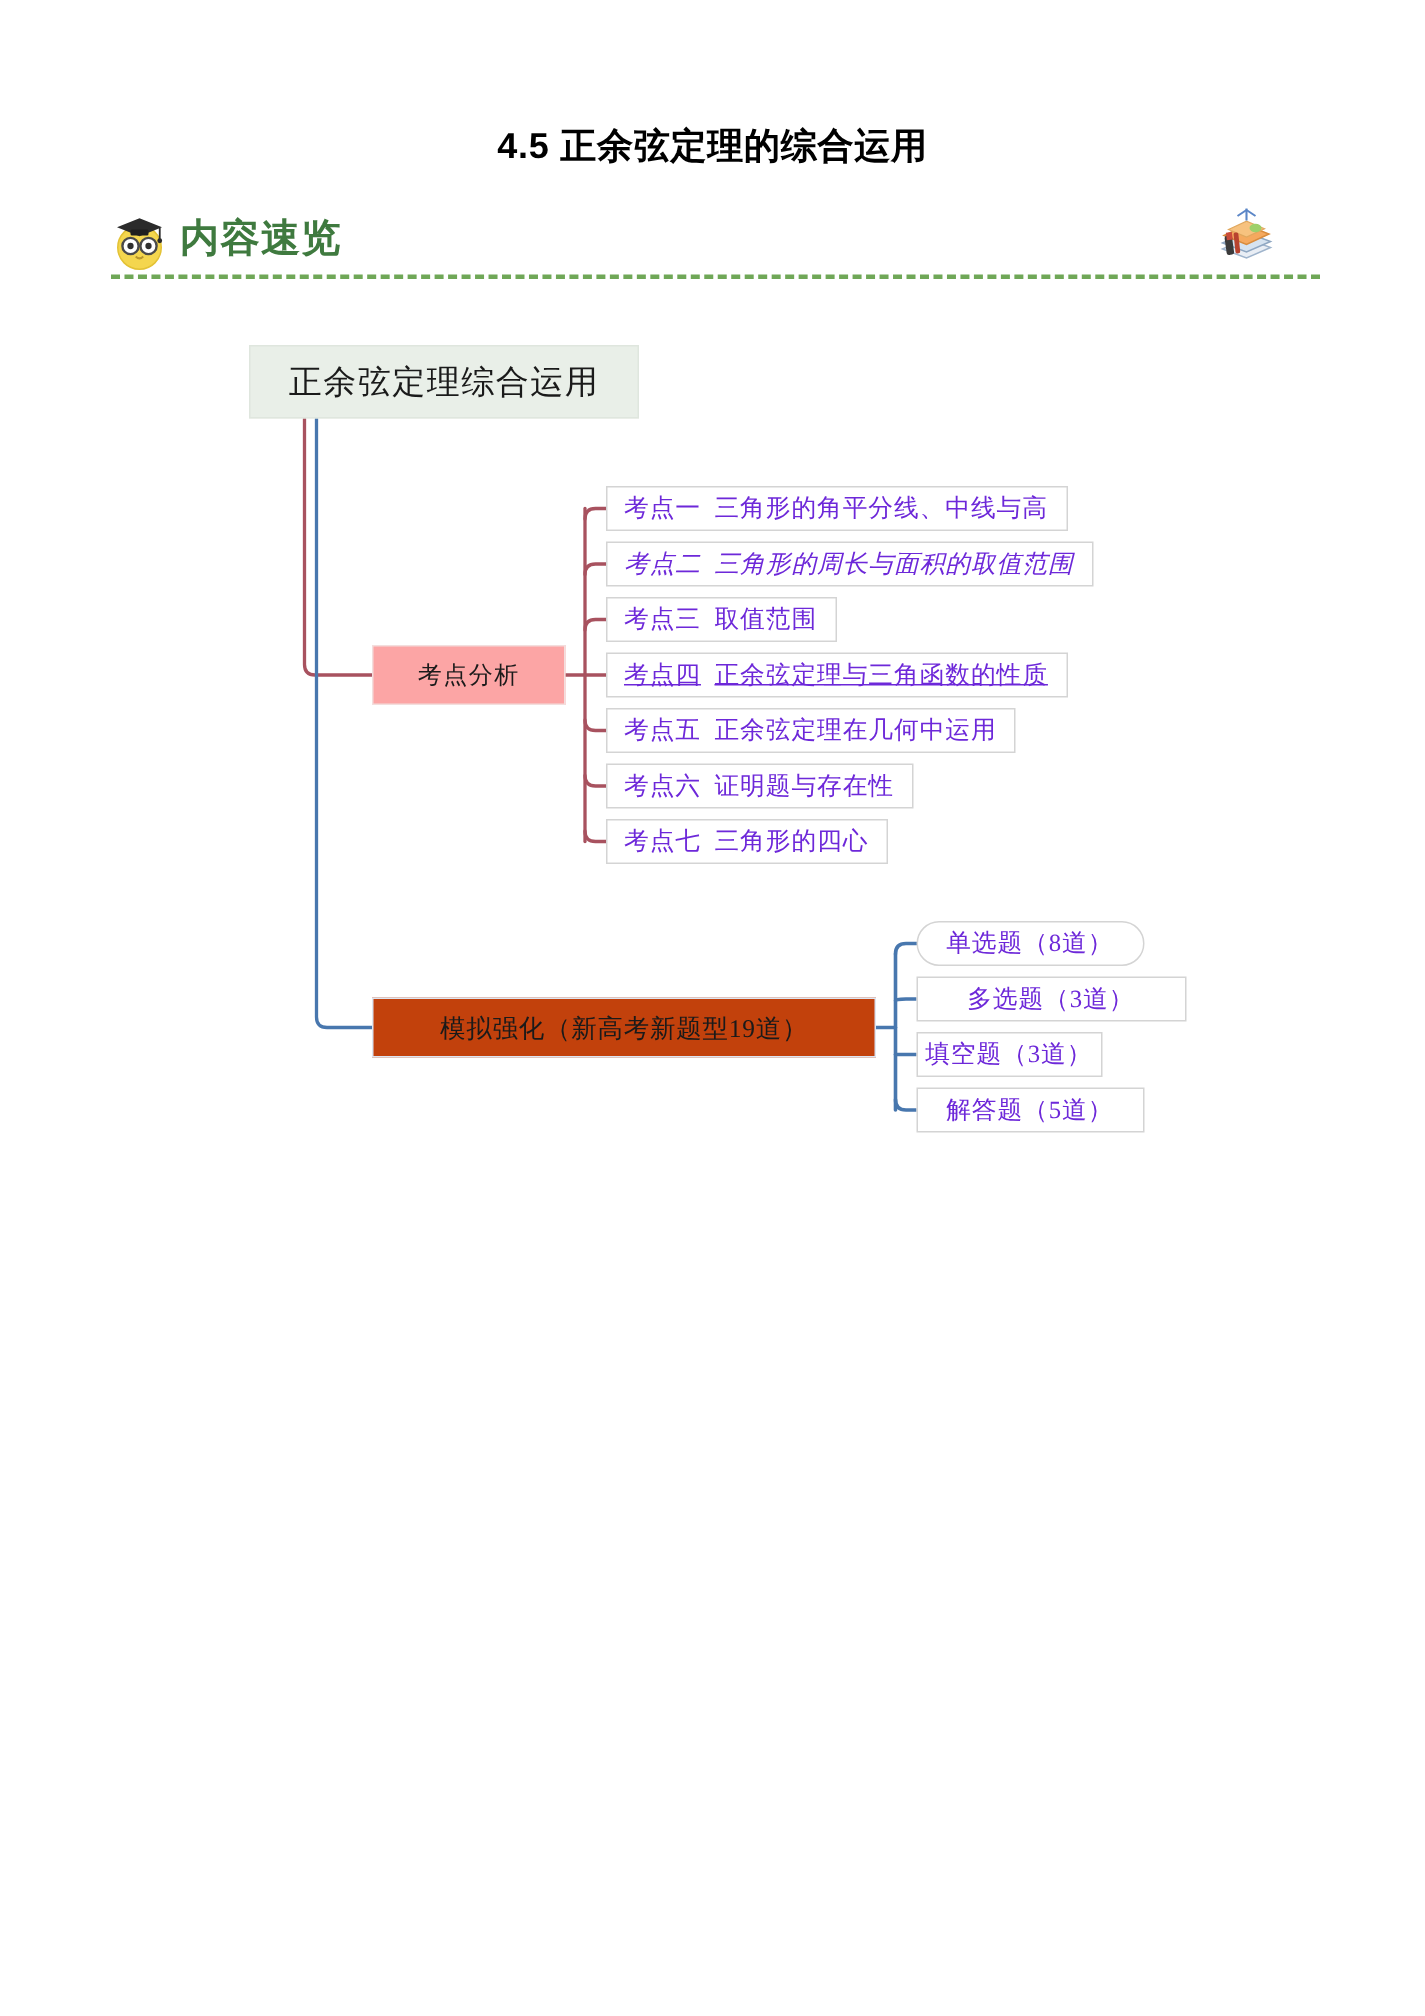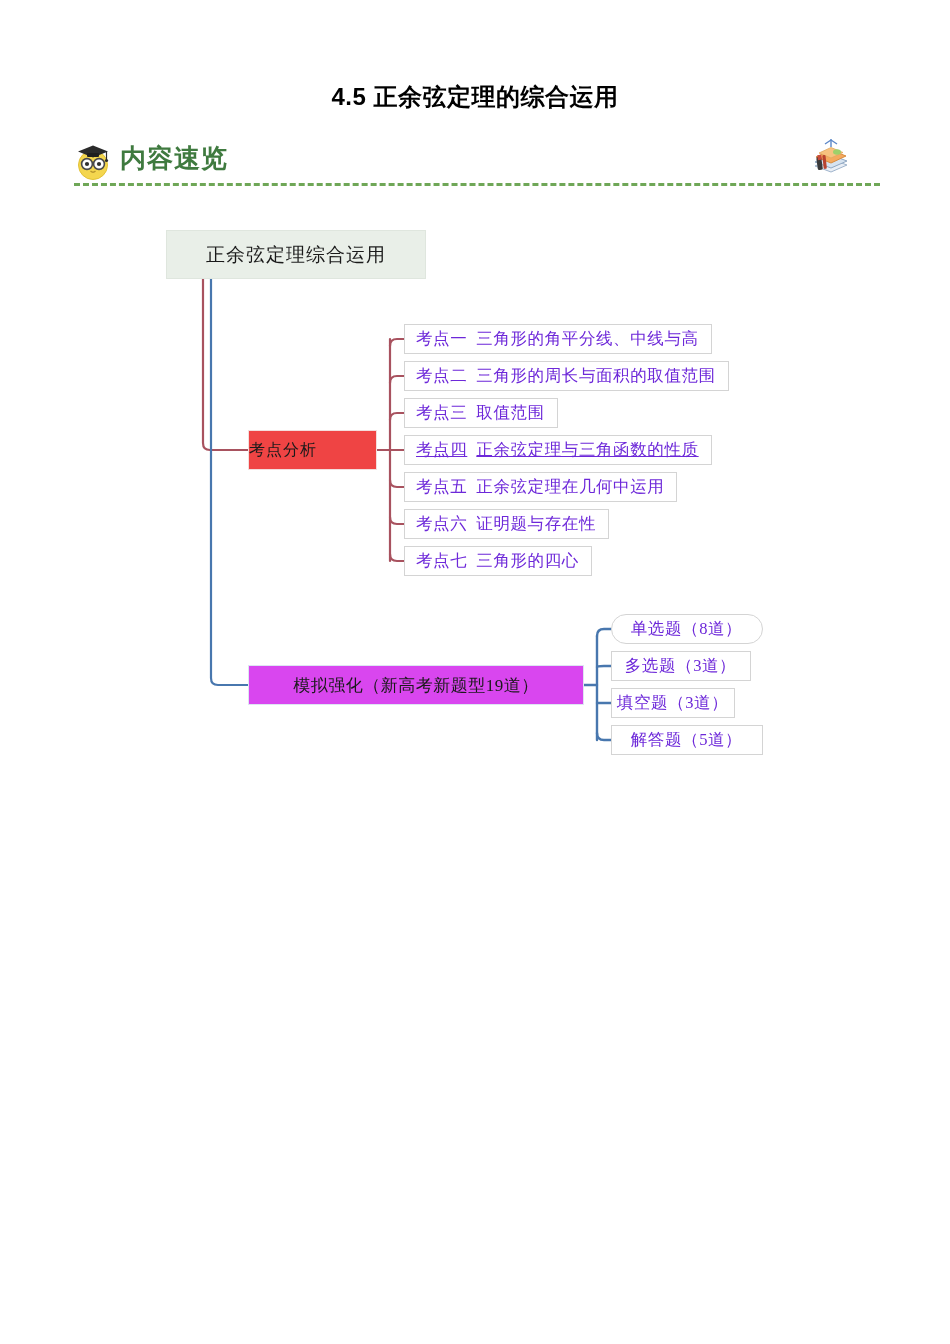--- a/index.html
+++ b/index.html
@@ -98,43 +98,44 @@
   }
 
   .node-root {
     left: 166px;
     top: 230px;
     width: 260px;
     height: 49px;
     background: #e9efe8;
     border: 1px solid #dfe6de;
     justify-content: center;
-    font-size: 19px;
+    font-size: 22px;
     color: #1a1a1a;
     letter-spacing: 1px;
   }
 
   .node-branch-red {
     left: 248px;
     top: 430px;
     width: 129px;
     height: 40px;
-    background: #ef4444;
+    background: #fca5a5;
     border: 1px solid #f3dedd;
+    justify-content: center;
     font-size: 16px;
     color: #1a1a1a;
     letter-spacing: 1px;
   }
 
   .node-branch-blue {
     left: 248px;
     top: 665px;
     width: 336px;
     height: 40px;
-    background: #d946ef;
+    background: #c2410c;
     border: 1px solid #dde5f2;
     justify-content: center;
     font-size: 17px;
     color: #1a1a1a;
     letter-spacing: 0.5px;
   }
 
   .node-leaf {
     background: #ffffff;
     border: 1px solid #d4d4d4;
@@ -232,21 +233,21 @@
     </div>
 
     <div class="node node-branch-blue">
       <span>模拟强化（新高考新题型19道）</span>
     </div>
 
     <div class="node node-leaf" style="left:404px; top:324px;">
       <span class="kp-no">考点一</span>
       <span>三角形的角平分线、中线与高</span>
     </div>
-    <div class="node node-leaf" style="left:404px; top:361px;">
+    <div class="node node-leaf" style="left:404px; top:361px;font-style:italic;">
       <span class="kp-no">考点二</span>
       <span>三角形的周长与面积的取值范围</span>
     </div>
     <div class="node node-leaf" style="left:404px; top:398px;">
       <span class="kp-no">考点三</span>
       <span>取值范围</span>
     </div>
     <div class="node node-leaf" style="left:404px; top:435px;text-decoration:underline;">
       <span class="kp-no">考点四</span>
       <span>正余弦定理与三角函数的性质</span>
@@ -260,21 +261,21 @@
       <span>三角形的四心</span>
     </div>
     <div class="node node-leaf" style="left:404px; top:509px;">
       <span class="kp-no">考点六</span>
       <span>证明题与存在性</span>
     </div>
 
     <div class="node node-leaf" style="left:611px; top:614px; width:152px; justify-content:center;border-radius:15px;">
       <span>单选题（8道）</span>
     </div>
-    <div class="node node-leaf" style="left:611px; top:651px; width:140px; justify-content:center;">
+    <div class="node node-leaf" style="left:611px; top:651px; width:180px; justify-content:center;">
       <span>多选题（3道）</span>
     </div>
     <div class="node node-leaf" style="left:611px; top:688px; width:124px; justify-content:center;">
       <span>填空题（3道）</span>
     </div>
     <div class="node node-leaf" style="left:611px; top:725px; width:152px; justify-content:center;">
       <span>解答题（5道）</span>
     </div>
 
   </div>

